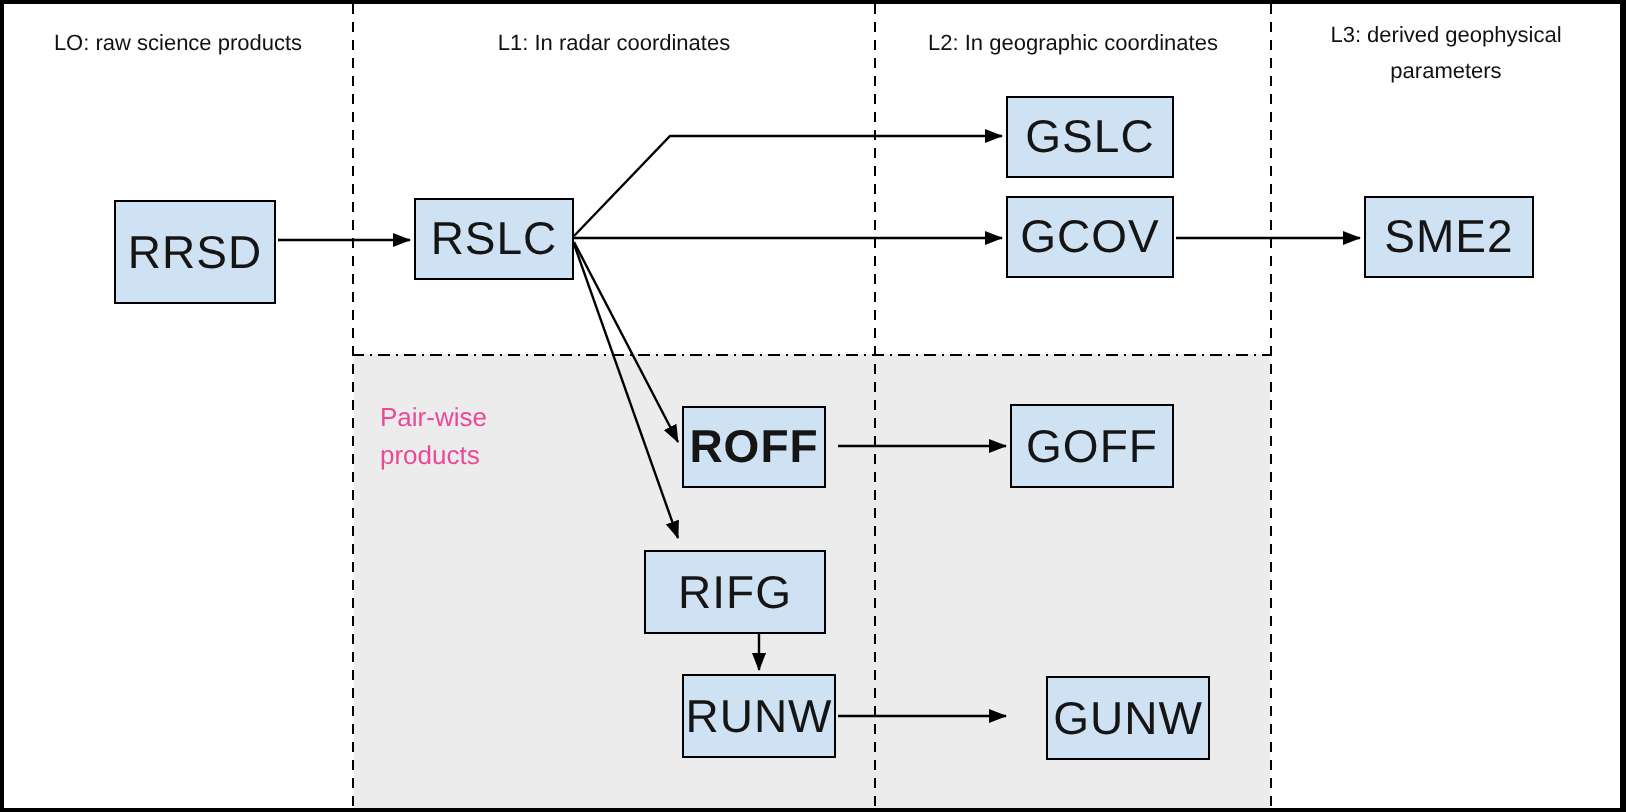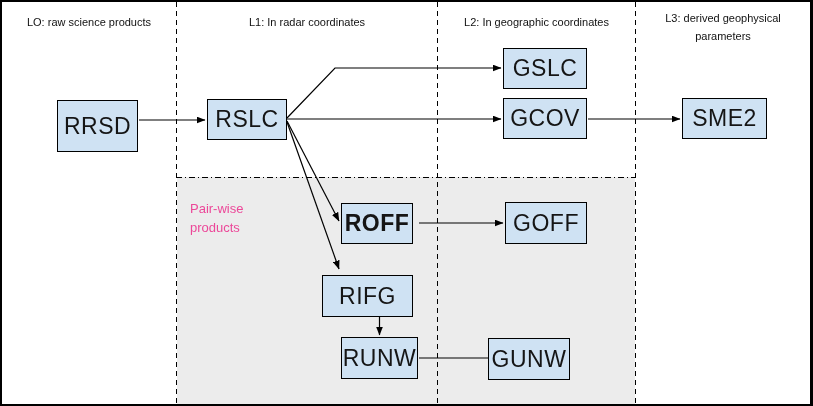--- a/index.html
+++ b/index.html
@@ -122,16 +122,16 @@
 
   <div class="node" style="left:57px;  top:100px; width:81px; height:52px;">RRSD</div>
   <div class="node" style="left:207px; top:99px;  width:80px; height:41px;">RSLC</div>
   <div class="node" style="left:503px; top:48px;  width:84px; height:41px;">GSLC</div>
   <div class="node" style="left:503px; top:98px;  width:84px; height:41px;">GCOV</div>
   <div class="node" style="left:682px; top:98px;  width:85px; height:41px;">SME2</div>
   <div class="node" style="left:341px; top:203px; width:72px; height:41px;font-weight:bold;">ROFF</div>
   <div class="node" style="left:505px; top:202px; width:82px; height:42px;">GOFF</div>
   <div class="node" style="left:322px; top:251px; width:91px; height:42px;margin-top:24px;">RIFG</div>
   <div class="node" style="left:341px; top:337px; width:77px; height:42px;">RUNW</div>
-  <div class="node" style="left:488px; top:338px; width:82px; height:42px;">GUNW</div>
+  <div class="node" style="left:523px; top:338px; width:82px; height:42px;">GUNW</div>
 
   <div class="frame"></div>
 </div>
 
 </body></html>

